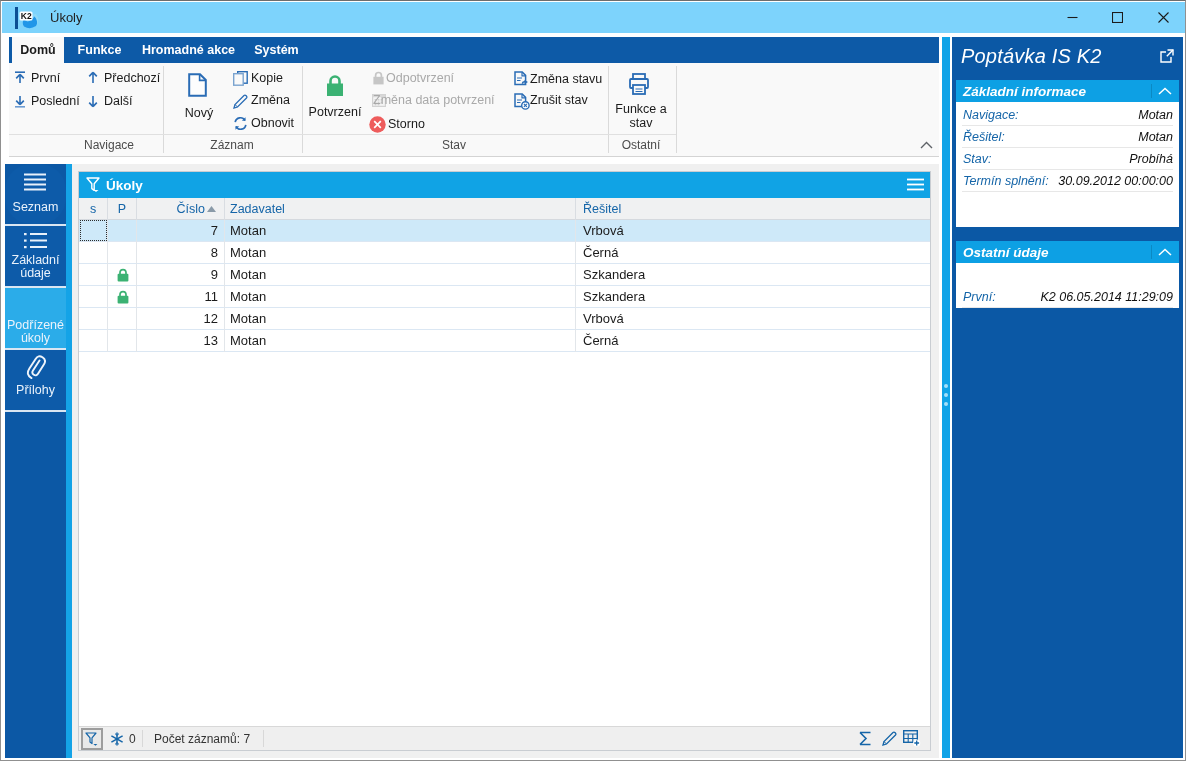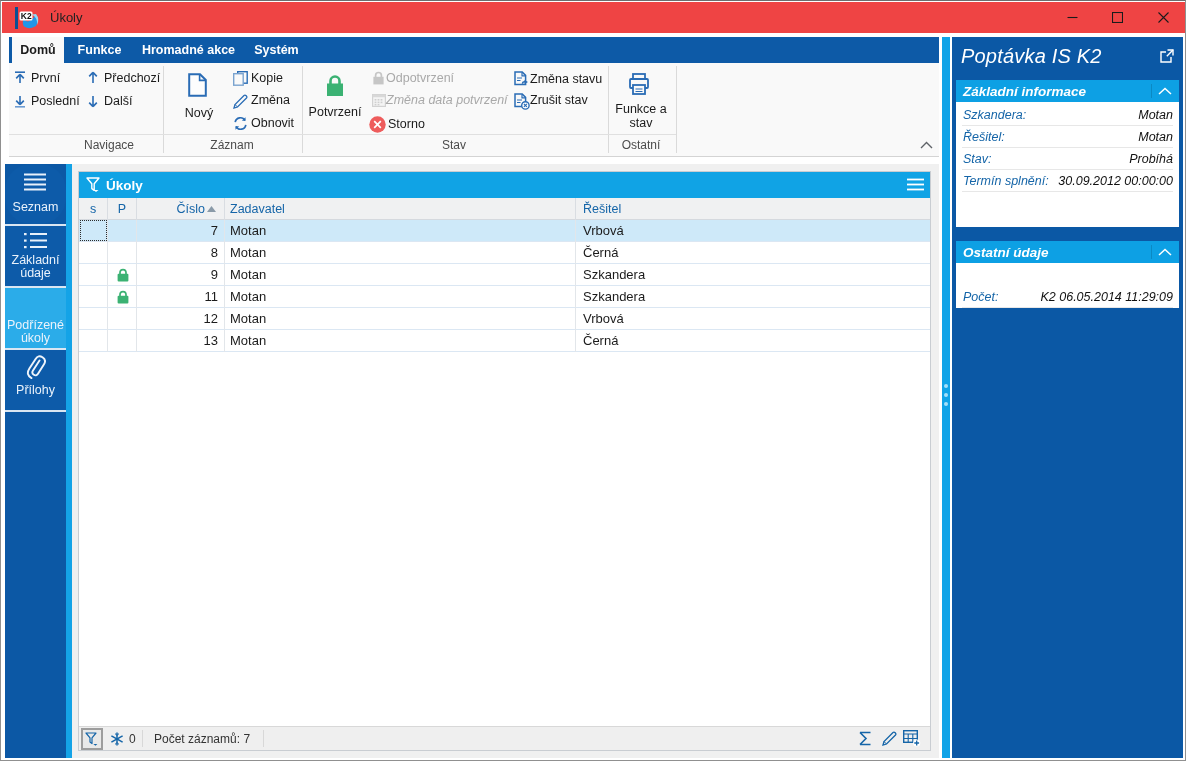--- a/index.html
+++ b/index.html
@@ -3,21 +3,21 @@
 <meta charset="utf-8">
 <style>
   html,body{margin:0;padding:0;background:#e9e9e9;}
   *{box-sizing:border-box;}
   body{font-family:"Liberation Sans",sans-serif;-webkit-font-smoothing:antialiased;}
   #win{position:relative;width:1186px;height:761px;background:#ffffff;border:1px solid #909090;border-top:1px solid #6d6d6d;overflow:hidden;}
   .abs{position:absolute;}
   svg{display:block;}
 
   
-  #titlebar{left:1px;top:1px;width:1184px;height:31px;background:#ef4444;}
+  #titlebar{left:1px;top:1px;width:1184px;height:31px;background:#7dd3fc;}
   #app-title{position:absolute;left:48px;top:0;height:31px;font-size:13px;color:#222;display:flex;align-items:center;}
   .winbtn{position:absolute;top:0;width:45px;height:31px;display:flex;align-items:center;justify-content:center;}
 
   
   #tabbar{left:8px;top:36px;width:930px;height:26px;background:#0d5aa7;}
   .tab{position:absolute;top:0;height:26px;display:flex;align-items:center;justify-content:center;font-size:12.5px;font-weight:700;color:#fff;}
   .tab.active{background:#f9f9f9;color:#1b1b1b;}
 
   
   #ribbon{left:8px;top:62px;width:930px;height:94px;background:#f9f9f9;border-bottom:1px solid #d4d4d4;}
@@ -204,21 +204,21 @@
             <rect x="5.6" y="6" width="1.8" height="1.6"></rect>
             <rect x="8.6" y="6" width="1.8" height="1.6"></rect>
             <rect x="2.6" y="8.6" width="1.8" height="1.6"></rect>
             <rect x="5.6" y="8.6" width="1.8" height="1.6"></rect>
             <rect x="8.6" y="8.6" width="1.8" height="1.6"></rect>
             <rect x="2.6" y="11" width="1.8" height="1.4"></rect>
             <rect x="5.6" y="11" width="1.8" height="1.4"></rect>
           </g>
         </svg>
     </span>
-    <div class="rbtn-label disabled" style="left:377px;top:37px;font-style:italic;">Změna data potvrzení</div>
+    <div class="rbtn-label disabled" style="left:364px;top:37px;">Změna data potvrzení</div>
     <span class="ricon" style="left:360px;top:53px;">
       <svg width="17" height="17" viewBox="0 0 17 17">
           <circle cx="8.5" cy="8.5" r="8.2" fill="#ee5c5c"></circle>
           <path d="M5.2 5.2 L11.8 11.8 M11.8 5.2 L5.2 11.8" stroke="#fff" stroke-width="1.7"></path>
         </svg>
     </span>
     <div class="rbtn-label" style="left:379px;top:61px;">Storno</div>
 
     <span class="ricon" style="left:505px;top:8px;">
       <svg width="16" height="16" viewBox="0 0 16 16">
@@ -484,21 +484,21 @@
         <div class="sec-head-label">Základní informace</div>
         <div class="sec-vline"></div>
         <span class="abs" style="right:7px;top:7px;">
           <svg width="14" height="8" viewBox="0 0 14 8">
               <path d="M1 7 L7 1.5 L13 7" fill="none" stroke="#fff" stroke-width="1.5"></path>
             </svg>
         </span>
       </div>
       <div class="sec-body" style="height:125px;">
         <div class="prow" style="top:2px;">
-          <div class="lbl">Szkandera:</div>
+          <div class="lbl">Navigace:</div>
           <div class="val">Motan</div>
           <div class="rule"></div>
         </div>
         <div class="prow" style="top:24px;">
           <div class="lbl">Řešitel:</div>
           <div class="val">Motan</div>
           <div class="rule"></div>
         </div>
         <div class="prow" style="top:46px;">
           <div class="lbl">Stav:</div>
@@ -518,21 +518,21 @@
         <div class="sec-head-label">Ostatní údaje</div>
         <div class="sec-vline"></div>
         <span class="abs" style="right:7px;top:7px;">
           <svg width="14" height="8" viewBox="0 0 14 8">
               <path d="M1 7 L7 1.5 L13 7" fill="none" stroke="#fff" stroke-width="1.5"></path>
             </svg>
         </span>
       </div>
       <div class="sec-body" style="height:45px;">
         <div class="prow" style="top:23px;">
-          <div class="lbl">Počet:</div>
+          <div class="lbl">První:</div>
           <div class="val">K2 06.05.2014 11:29:09</div>
           <div class="rule"></div>
         </div>
       </div>
     </div>
   </div>
 
 </div>
 
 </body></html>

